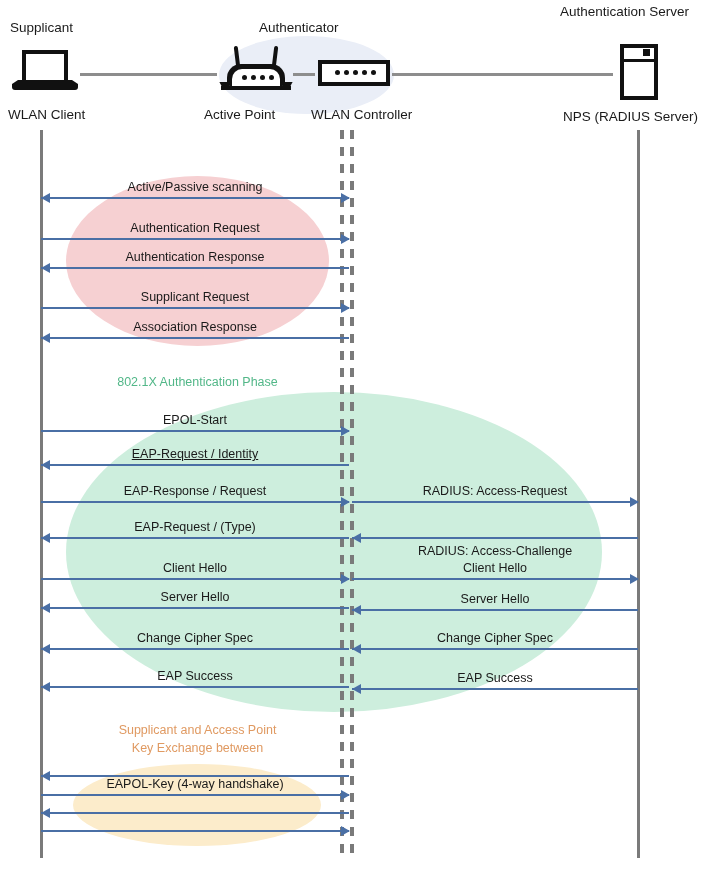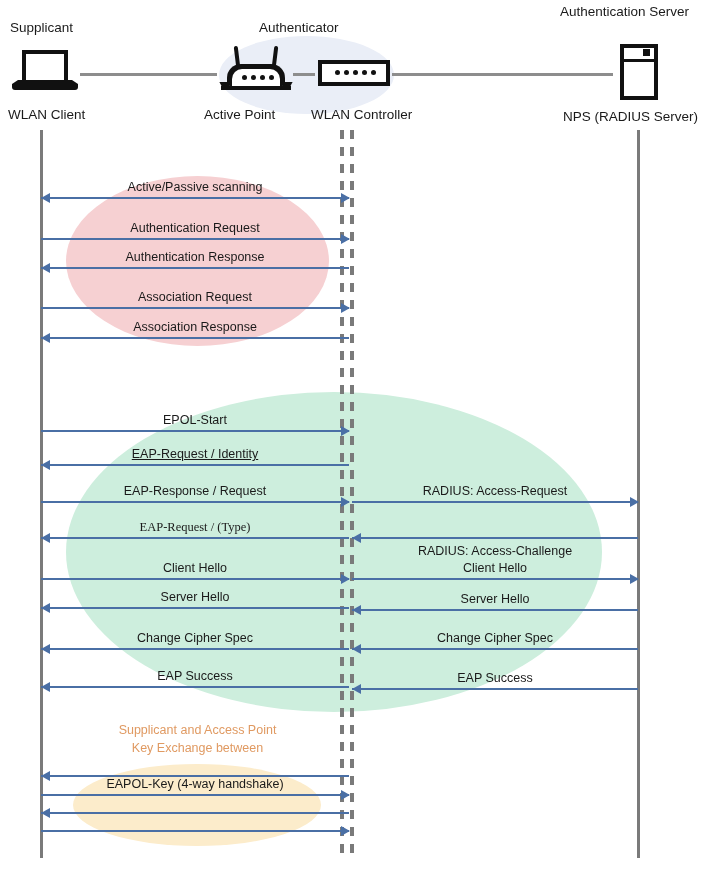--- a/index.html
+++ b/index.html
@@ -114,20 +114,21 @@
 
   <div class="phase-ellipse" style="left:66px;top:176px;width:263px;height:170px;background:#f6d0d2;"></div>
   <div class="phase-ellipse" style="left:66px;top:392px;width:536px;height:320px;background:#cdeedd;"></div>
   <div class="phase-ellipse" style="left:73px;top:764px;width:248px;height:82px;background:#fceccb;"></div>
 
   <div class="lifeline" style="left:40px;top:130px;height:728px;"></div>
   <div class="lifeline-dash" style="left:340px;top:130px;height:728px;"></div>
   <div class="lifeline-dash" style="left:350px;top:130px;height:728px;"></div>
   <div class="lifeline" style="left:637px;top:130px;height:728px;"></div>
 
+  <div class="phase-label" style="left:66px;top:373px;width:263px;color:#52b788;">802.1X Authentication Phase</div>
   <div class="phase-label" style="left:66px;top:721px;width:263px;color:#e09a62;">
     <div>Supplicant and Access Point</div>
     <div>Key Exchange between</div>
   </div>
 
   <div id="left-msgs">
       <div>
         <div class="msg-label" style="left: 41px; width: 308px; top: 180px;">Active/Passive scanning</div>
         <div class="arrow-line" style="left: 41px; width: 308px; top: 197px;"></div>
         <div class="arrow-head left" style="top: 192.8px; left: 41px;"></div>
@@ -137,21 +138,21 @@
         <div class="msg-label" style="left: 41px; width: 308px; top: 221px;">Authentication Request</div>
         <div class="arrow-line" style="left: 41px; width: 308px; top: 238px;"></div>
         <div class="arrow-head right" style="top: 233.8px; left: 341px;"></div>
       </div>
       <div>
         <div class="msg-label" style="left: 41px; width: 308px; top: 250px;">Authentication Response</div>
         <div class="arrow-line" style="left: 41px; width: 308px; top: 267px;"></div>
         <div class="arrow-head left" style="top: 262.8px; left: 41px;"></div>
       </div>
       <div>
-        <div class="msg-label" style="left: 41px; width: 308px; top: 290px;">Association Request</div>
+        <div class="msg-label" style="left: 41px; width: 308px; top: 290px;">Supplicant Request</div>
         <div class="arrow-line" style="left: 41px; width: 308px; top: 307px;"></div>
         <div class="arrow-head right" style="top: 302.8px; left: 341px;"></div>
       </div>
       <div>
         <div class="msg-label" style="left: 41px; width: 308px; top: 320px;">Association Response</div>
         <div class="arrow-line" style="left: 41px; width: 308px; top: 337px;"></div>
         <div class="arrow-head left" style="top: 332.8px; left: 41px;"></div>
       </div>
       <div>
         <div class="msg-label" style="left: 41px; width: 308px; top: 413px;">EPOL-Start</div>
@@ -162,21 +163,21 @@
         <div class="msg-label" style="left: 41px; width: 308px; top: 447px; text-decoration: underline;">EAP-Request / Identity</div>
         <div class="arrow-line" style="left: 41px; width: 308px; top: 464px;"></div>
         <div class="arrow-head left" style="top: 459.8px; left: 41px;"></div>
       </div>
       <div>
         <div class="msg-label" style="left: 41px; width: 308px; top: 484px;">EAP-Response / Request</div>
         <div class="arrow-line" style="left: 41px; width: 308px; top: 501px;"></div>
         <div class="arrow-head right" style="top: 496.8px; left: 341px;"></div>
       </div>
       <div>
-        <div class="msg-label" style="left: 41px; width: 308px; top: 520px; font-family: Liberation Serif, serif;">EAP-Request / (Type)</div>
+        <div class="msg-label" style="left: 41px; width: 308px; top: 520px;">EAP-Request / (Type)</div>
         <div class="arrow-line" style="left: 41px; width: 308px; top: 537px;"></div>
         <div class="arrow-head left" style="top: 532.8px; left: 41px;"></div>
       </div>
       <div>
         <div class="msg-label" style="left: 41px; width: 308px; top: 561px;">Client Hello</div>
         <div class="arrow-line" style="left: 41px; width: 308px; top: 578px;"></div>
         <div class="arrow-head right" style="top: 573.8px; left: 341px;"></div>
       </div>
       <div>
         <div class="msg-label" style="left: 41px; width: 308px; top: 590px;">Server Hello</div>

